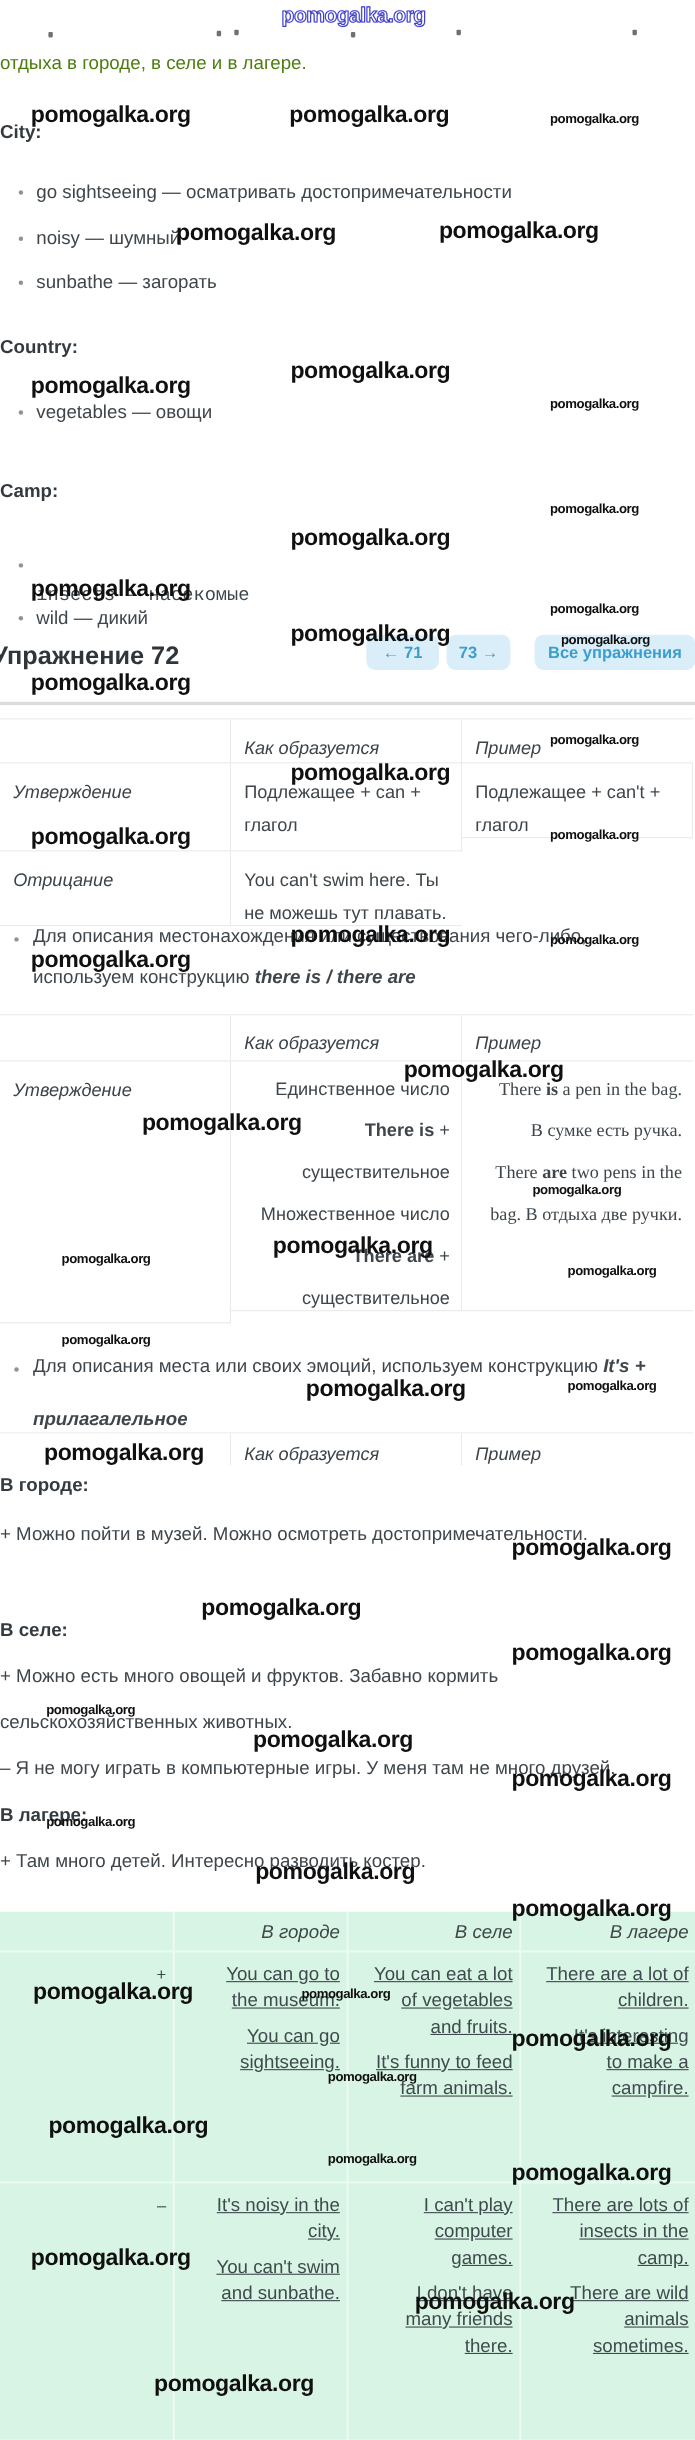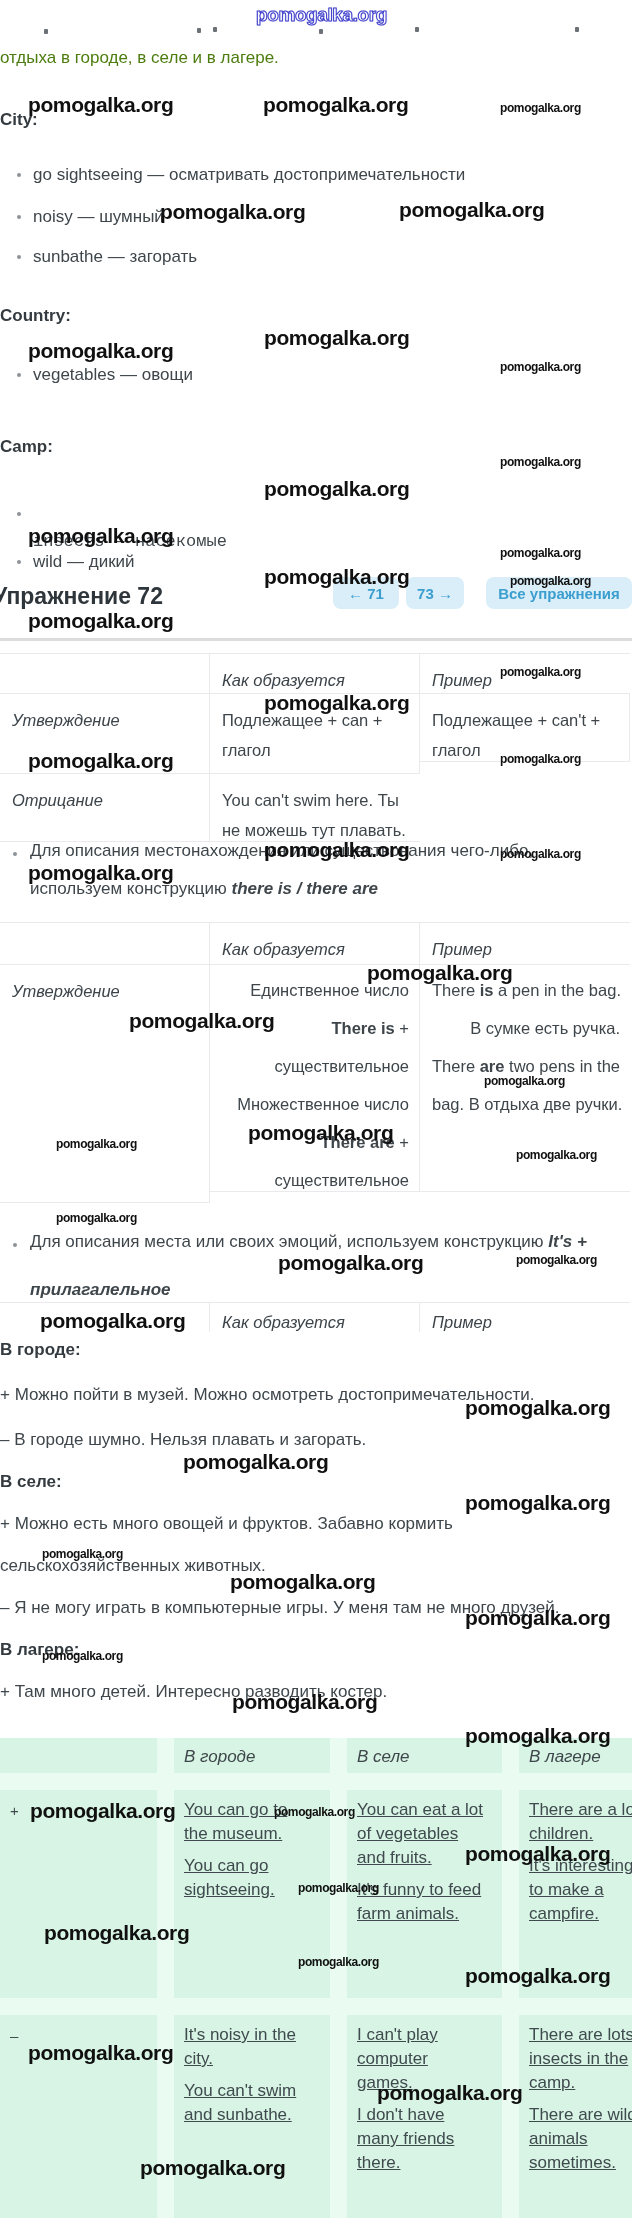--- a/index.html
+++ b/index.html
@@ -33,21 +33,21 @@
   .note-line{position:absolute;left:30px;font-size:17px;color:#3e464b;white-space:nowrap;}
   .bi{font-weight:700;font-style:italic;}
   
   .sliver{position:absolute;left:0;width:630px;overflow:hidden;}
   .sliver .inner{display:grid;grid-template-columns:210px 210px 210px;border-top:1px solid #eaeaec;}
   .sliver .c{padding:10px 10px 20px 12px;font-size:16.5px;font-style:italic;color:#3c444a;border-right:1px solid #eaeaec;}
   .sliver .c.last{border-right:none;}
   
   .sump{position:absolute;left:0;font-size:17px;color:#3e464b;white-space:nowrap;}
   
-  .gtable{position:absolute;left:0;width:632px;display:grid;grid-template-columns:157px 156px 155px 158px;grid-template-rows:35px 208px 233px;gap:17px;background:#eafbf2;}
+  .gtable{position:absolute;left:0;width:632px;display:grid;grid-template-columns:157px 156px 155px 158px;grid-template-rows:35px 208px 233px;gap:2px;background:#eafbf2;text-align:right;}
   .gtd{background:#d8f4e4;padding:8px 6px 0 10px;font-size:17px;color:#3f4a4e;overflow:hidden;}
   .gtd.hdr{font-style:italic;padding-top:9px;color:#3e474b;}
   .gtd.sign{font-size:15px;padding-top:12px;color:#3f4a4e;}
   .gtd p{margin:0 0 8px;line-height:24px;white-space:pre-line;text-decoration:underline;}
 </style>
 </head>
 <body>
 
 <div class="page">
 
@@ -111,21 +111,21 @@
 
     <div class="gcell lbl" style="height:226px;">Утверждение</div>
     <div class="gcell t2cell" style="height:220px;">
       <div class="ln">Единственное число</div>
       <div class="ln"><b>There is</b><span> +</span></div>
       <div class="ln">существительное</div>
       <div class="ln">Множественное число</div>
       <div class="ln"><b>There are</b><span> +</span></div>
       <div class="ln">существительное</div>
     </div>
-    <div class="gcell last t2cell t2ex" style="height:220px;">
+    <div class="gcell last t2cell t2ex" style="height:220px;font-family:Liberation Serif, serif;">
       <div class="ln"><span>There </span><b>is</b><span> a pen in the bag.</span></div>
       <div class="ln">В сумке есть ручка.</div>
       <div class="ln"><span>There </span><b>are</b><span> two pens in the</span></div>
       <div class="ln">bag. В отдыха две ручки.</div>
     </div>
   </div>
 
   <span class="li-dot" style="left:13px;top:1243px;"></span>
   <div class="note-line" style="top:1232px;"><span>Для описания места или своих эмоций, используем конструкцию </span><span class="bi">It's +</span></div>
   <div class="note-line" style="top:1280px;"><span class="bi">прилагалельное</span></div>
@@ -133,21 +133,20 @@
   <div class="sliver" style="top:1302px;height:30px;">
     <div class="inner">
       <div class="c"></div>
       <div class="c">Как образуется</div>
       <div class="c last">Пример</div>
     </div>
   </div>
 
   <div class="hsec" style="top:1340px;">В городе:</div>
   <div class="sump" style="top:1385px;">+ Можно пойти в музей. Можно осмотреть достопримечательности.</div>
-  <div class="sump" style="top:1430px;">– В городе шумно. Нельзя плавать и загорать.</div>
 
   <div class="hsec" style="top:1472px;">В селе:</div>
   <div class="sump" style="top:1514px;">+ Можно есть много овощей и фруктов. Забавно кормить</div>
   <div class="sump" style="top:1556px;">сельскохозяйственных животных.</div>
   <div class="sump" style="top:1598px;">– Я не могу играть в компьютерные игры. У меня там не много друзей.</div>
 
   <div class="hsec" style="top:1640px;">В лагере:</div>
   <div class="sump" style="top:1682px;">+ Там много детей. Интересно разводить костер.</div>
   <div class="sump" style="top:1722px;margin-top:29px;">– В лагере много насекомых. Иногда встречаются дикие животные.</div>
 

